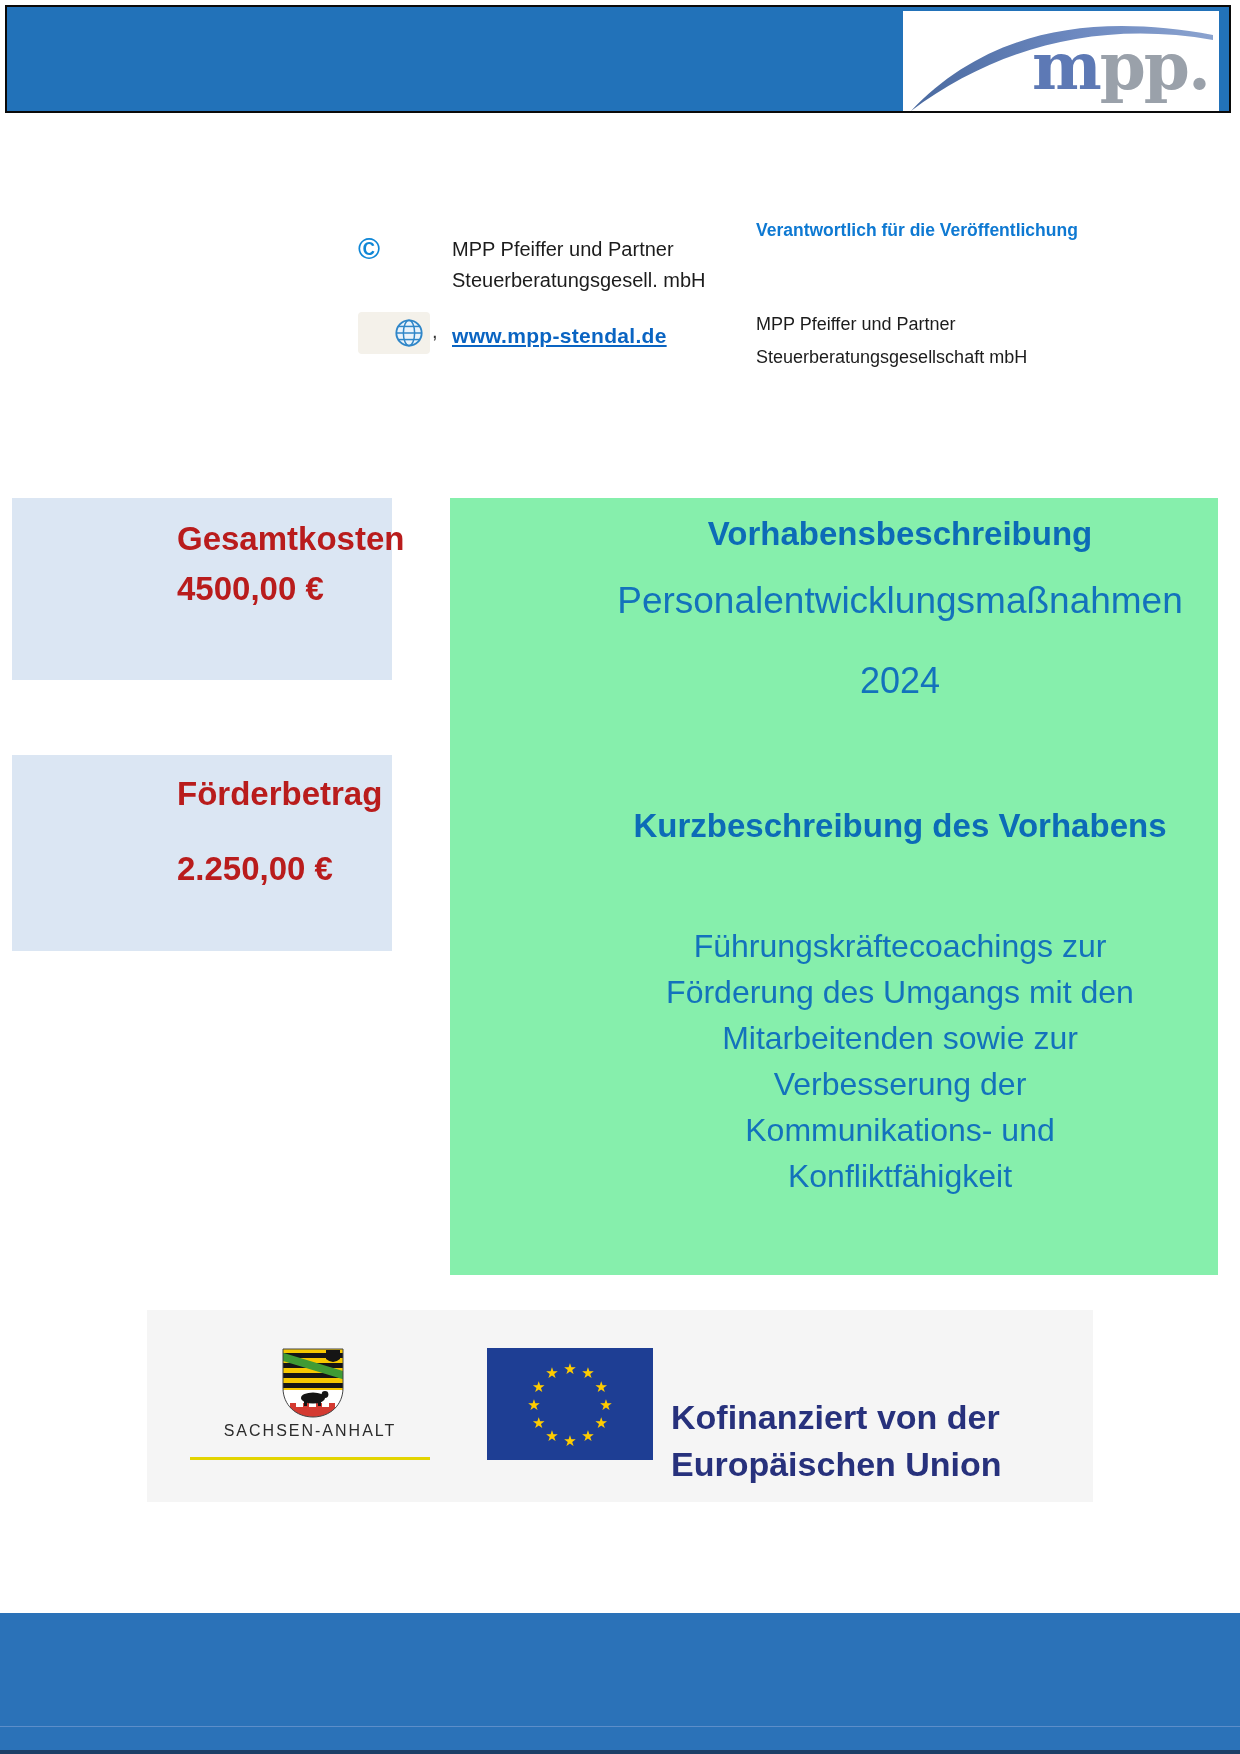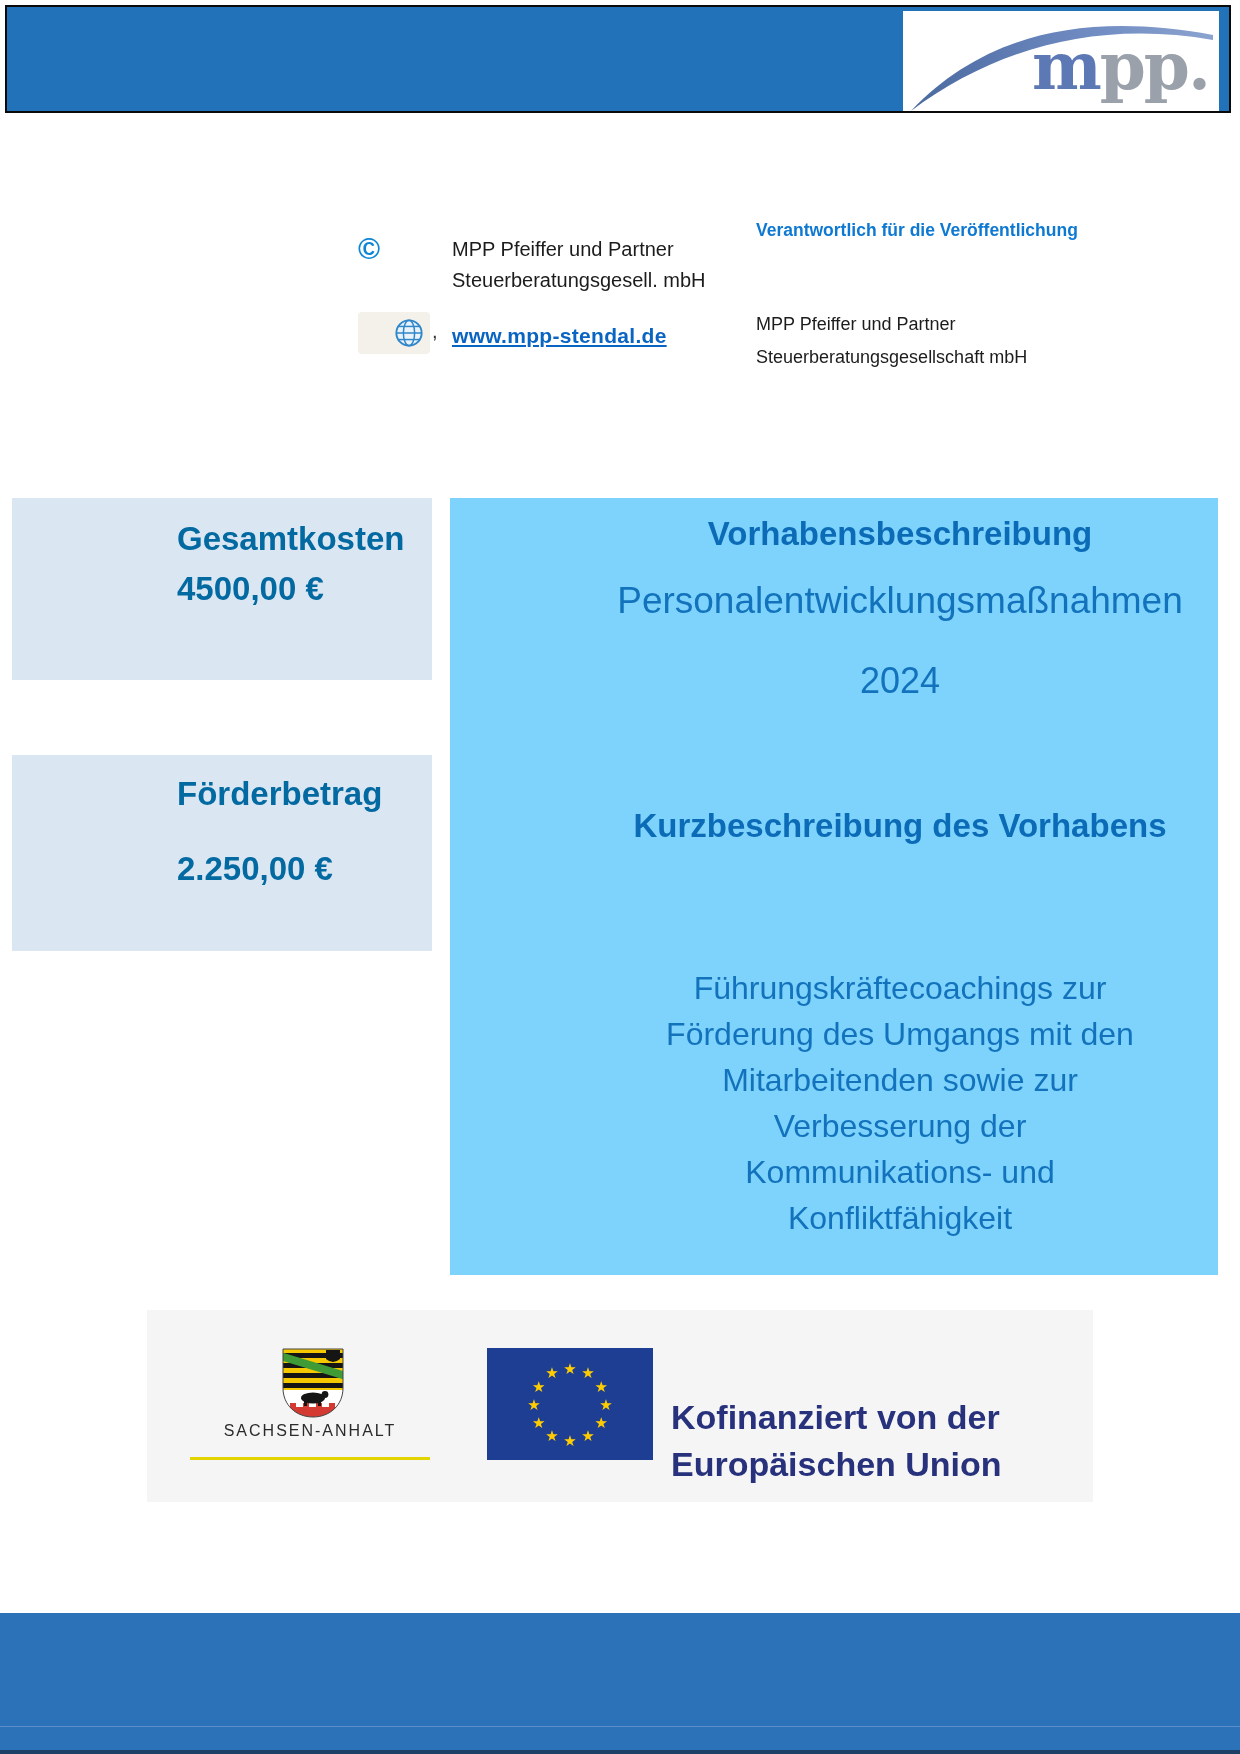--- a/index.html
+++ b/index.html
@@ -24,37 +24,37 @@
   .globe-tile{position:absolute;left:358px;top:312px;width:72px;height:42px;
               background:#f4f1ea;border-radius:4px;}
   .globe-svg{position:absolute;right:6px;top:6px;width:30px;height:30px;}
   .globe-comma{position:absolute;left:432px;top:320px;font-size:20px;color:#333;}
   .website{position:absolute;left:452px;top:324px;font-size:21px;font-weight:600;
            color:#0a64c2;text-decoration:underline;letter-spacing:0.3px;cursor:pointer;}
   .resp-heading{position:absolute;left:756px;top:220px;font-size:17.5px;font-weight:bold;color:#0e79d2;}
   .resp-company{position:absolute;left:756px;top:308px;font-size:18px;line-height:33px;color:#1c1c1c;}
 
   
-  .costbox{position:absolute;left:12px;width:420px;background:#dbe6f3;box-sizing:border-box;
-           padding-left:165px;color:#0369a1;font-weight:bold;font-size:33px;}
+  .costbox{position:absolute;left:12px;width:380px;background:#dbe6f3;box-sizing:border-box;
+           padding-left:165px;color:#b91c1c;font-weight:bold;font-size:33px;}
   .costbox.total{top:498px;height:182px;padding-top:18px;}
   .costbox.total .cost-value{margin-top:4px;}
   .costbox.funding{top:755px;height:196px;padding-top:16px;}
   .costbox.funding .cost-value{margin-top:29px;}
   .cost-label,.cost-value{line-height:46px;}
 
   
   .projectbox{position:absolute;left:450px;top:498px;width:768px;height:777px;
-              background:#7dd3fc;box-sizing:border-box;padding-left:132px;
+              background:#86efac;box-sizing:border-box;padding-left:132px;
               text-align:center;color:#1372bc;}
   .pb-title{margin-top:15px;font-size:33px;font-weight:bold;line-height:42px;color:#0c6bb7;}
   .pb-subtitle{margin-top:22px;font-size:37px;line-height:48px;}
   .pb-year{margin-top:33px;font-size:36px;line-height:46px;}
   .pb-heading2{margin-top:101px;font-size:33px;font-weight:bold;line-height:42px;color:#0c6bb7;}
-  .pb-desc{margin-top:118px;font-size:32px;line-height:46px;}
+  .pb-desc{margin-top:76px;font-size:32px;line-height:46px;}
 
   
   .banner{position:absolute;left:147px;top:1310px;width:946px;height:192px;background:#f5f5f5;}
   .crest{position:absolute;left:135px;top:38px;width:62px;height:70px;}
   .state-name{position:absolute;left:23px;top:112px;width:280px;text-align:center;
               font-size:16px;letter-spacing:2px;color:#2b2b2b;}
   .state-underline{position:absolute;left:43px;top:147px;width:240px;height:3px;background:#e3d400;}
   .eu-flag{position:absolute;left:340px;top:38px;width:166px;height:112px;}
   .eu-text{position:absolute;left:524px;top:40px;font-size:34px;font-weight:bold;
            line-height:47px;color:#27317c;margin-top:44px;}

